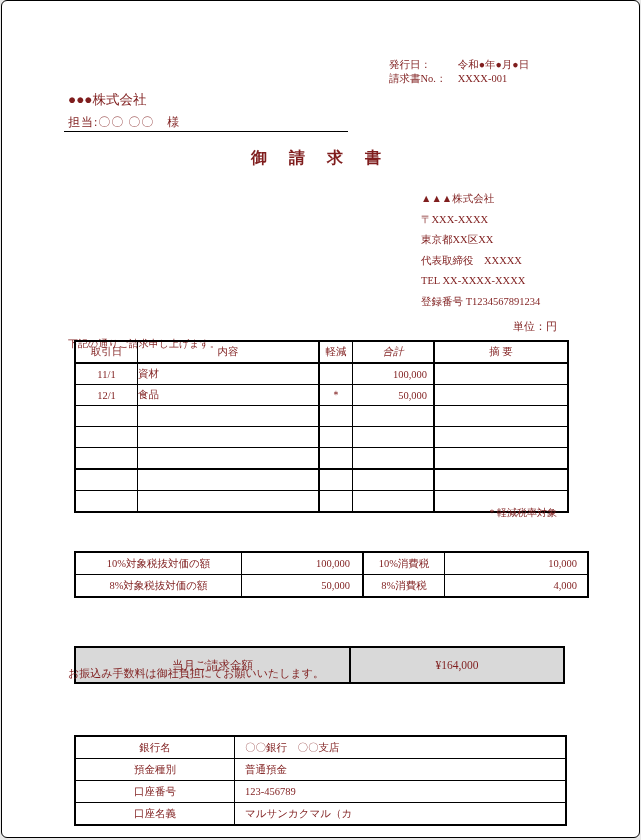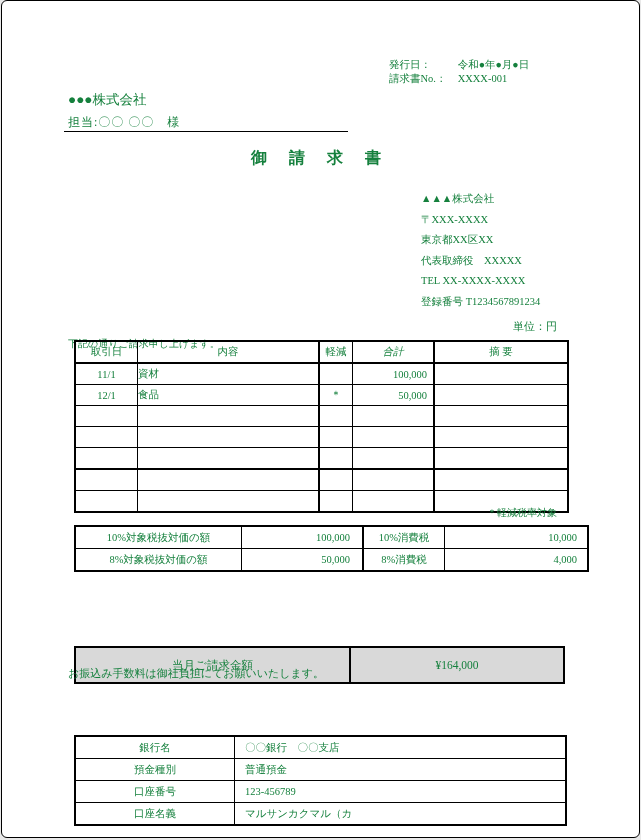--- a/index.html
+++ b/index.html
@@ -5,21 +5,21 @@
   html,body { margin:0; padding:0; background:#e8e8e8; }
   .page {
     position:relative;
     width:637px; height:836px;
     margin:0 auto;
     background:#ffffff;
     border:1.5px solid #000;
     border-radius:6px;
     overflow:hidden;
     font-family:"Liberation Serif","DejaVu Serif",serif;
-    color:#15803d;
+    color:#7f1d1d;
   }
   .abs { position:absolute; }
 
   
   .meta { left:387px; top:57px; font-size:10.5px; line-height:14px; }
   .meta-row { white-space:nowrap; }
   .meta-label { display:inline-block; width:66px; }
 
   
   .recipient-company { left:66px; top:90px; font-size:13.5px; }
@@ -49,21 +49,21 @@
   .items-table td.c-date   { width:61px;  text-align:center; }
   .items-table td.c-desc   { width:180px; text-align:left; border-right:2px solid #000; }
   .items-table td.c-red    { width:32px;  text-align:center; }
   .items-table td.c-amt    { width:80px;  text-align:right; padding-right:6px; border-right:2px solid #000; }
   .items-table td.c-note   { width:132px; text-align:center; }
   .items-table tr.thick-top td { border-top:2px solid #000; }
 
   .reduced-note { top:505px; right:82px; font-size:10px; }
 
   
-  .tax-table { left:72px; top:524px; }
+  .tax-table { left:72px; top:550px; }
   .tax-table table { width:485px; border:2px solid #000; }
   .tax-table td { border:1px solid #000; height:21px; font-size:10.5px; padding:0; }
   .tax-table td.t-label1 { width:165px; text-align:center; }
   .tax-table td.t-value1 { width:108px; text-align:right; padding-right:12px; border-right:2px solid #000; }
   .tax-table td.t-label2 { width:80px;  text-align:center; }
   .tax-table td.t-value2 { width:132px; text-align:right; padding-right:10px; }
 
   
   .total-table { left:72px; top:645px; }
   .total-table table { width:485px; border:2px solid #000; }

